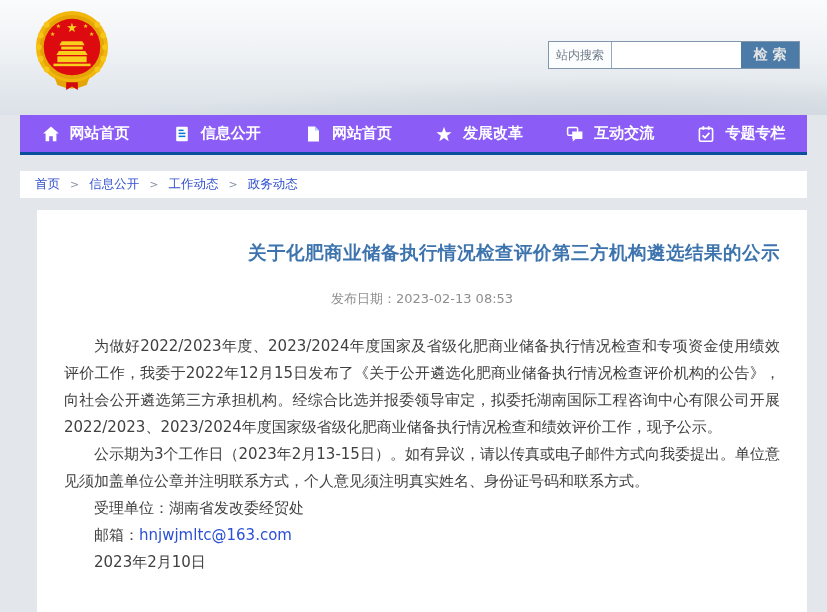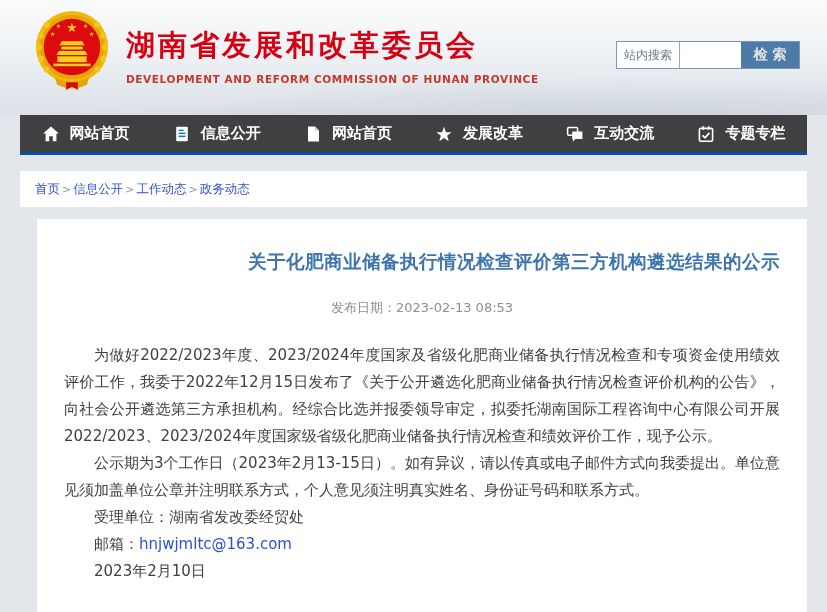--- a/index.html
+++ b/index.html
@@ -25,50 +25,50 @@
   .site-title {
     font-size: 29px; font-weight: bold; color: #d60012; letter-spacing: 3px;
     text-shadow: 0 1px 1px rgba(255,255,255,0.7);
   }
   .site-subtitle {
     margin-top: 7px; font-size: 10.5px; font-weight: bold; color: #c5382d;
     letter-spacing: 0.6px; white-space: nowrap;
   }
   .search {
     position: absolute; top: 41px; right: 27px;
-    width: 184px; height: 28px; display: flex; align-items: stretch;
+    width: 252px; height: 28px; display: flex; align-items: stretch;
     border: 1px solid #8296ab; background: #ffffff;
   }
   .search-label {
     width: 63px; display: flex; align-items: center; justify-content: center;
     font-size: 12px; color: #6f7c89; background: #fcfdfe; border-right: 1px solid #95a9bc;
   }
   .search-input { flex: 1; border: 0; outline: none; padding: 0 6px; font-size: 13px; color: #333; min-width: 0; background: #fff; }
   .search-btn {
     width: 58px; border: 0; background: #4c7ba8; color: #e5e5e5;
     font-size: 14px; font-weight: bold; cursor: pointer;
     display: flex; align-items: center; justify-content: center;
     font-family: inherit;
   }
 
   
   .nav {
-    margin: 0 20px; height: 40px; background: #404040;
+    margin: 0 20px; height: 40px; background: #8b5cf6;
     border-bottom: 3px solid #0a4f9e; display: flex;
   }
   .nav-item {
     flex: 1; display: flex; align-items: center; justify-content: center; gap: 10px;
     color: #ffffff; font-size: 15px; font-weight: bold; cursor: pointer; white-space: nowrap;
   }
   .nav-icon { width: 18px; height: 18px; display: block; }
 
   
   .breadcrumb-band {
-    margin: 16px 20px 0; background: #ffffff; height: 36px;
-    display: flex; align-items: center; padding: 0 15px; gap: 2px; font-size: 12.5px; text-align: right;
+    margin: 16px 20px 0; background: #ffffff; height: 27px;
+    display: flex; align-items: center; padding: 0 15px; gap: 10px; font-size: 12.5px; text-align: right;
   }
   .crumb { color: #3150cf; cursor: pointer; text-decoration: none; }
   .crumb-sep { color: #8a93a6; font-size: 11px; }
 
   
   .content {
     margin: 12px 20px 0 37px; background: #ffffff;
     padding: 30px 27px 50px; min-height: 450px;
   }
   .article-title {
@@ -118,24 +118,20 @@
           <path d="M27 40 h26 l-2.5 -4 h-21 z"></path>
           <rect x="29" y="41.5" width="22" height="3"></rect>
           <path d="M24 50 h32 l-2.5 -4 h-27 z"></path>
           <rect x="25" y="51.5" width="30" height="6"></rect>
           <rect x="21" y="59" width="38" height="2.6"></rect>
         </g>
 
         <path d="M22 73 q18 10 36 0 l-3 8 q-15 7 -30 0 z" fill="#e5a506"></path>
         <path d="M34 78 h12 v8 l-6 -3.5 l-6 3.5 z" fill="#d2090e"></path>
       </svg>
-      <div class="brand-text">
-        <div class="site-title">湖南省发展和改革委员会</div>
-        <div class="site-subtitle">DEVELOPMENT AND REFORM COMMISSION OF HUNAN PROVINCE</div>
-      </div>
     </div>
 
     <div class="search">
       <div class="search-label">站内搜索</div>
       <input class="search-input" type="text" value="" style="">
       <button class="search-btn">检 索</button>
     </div>
   </div>
 
   <div class="nav">

